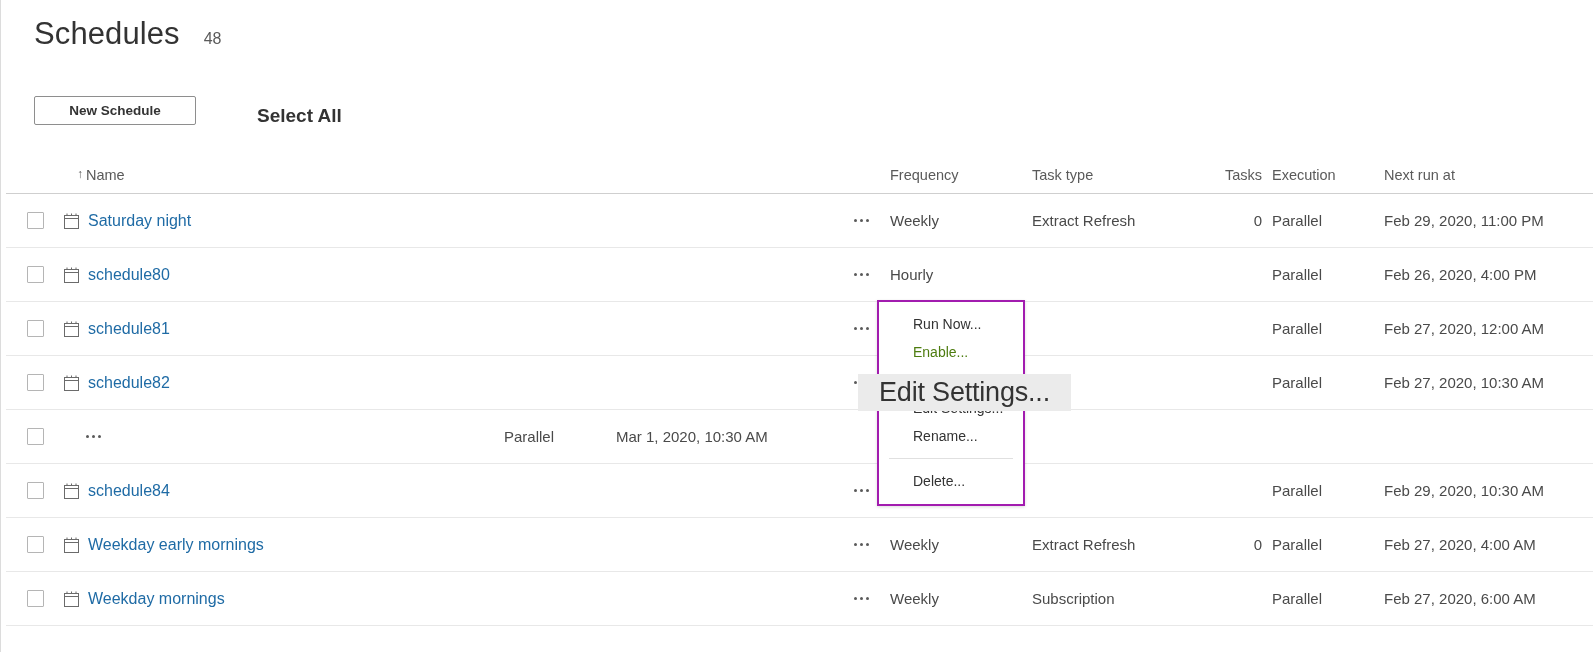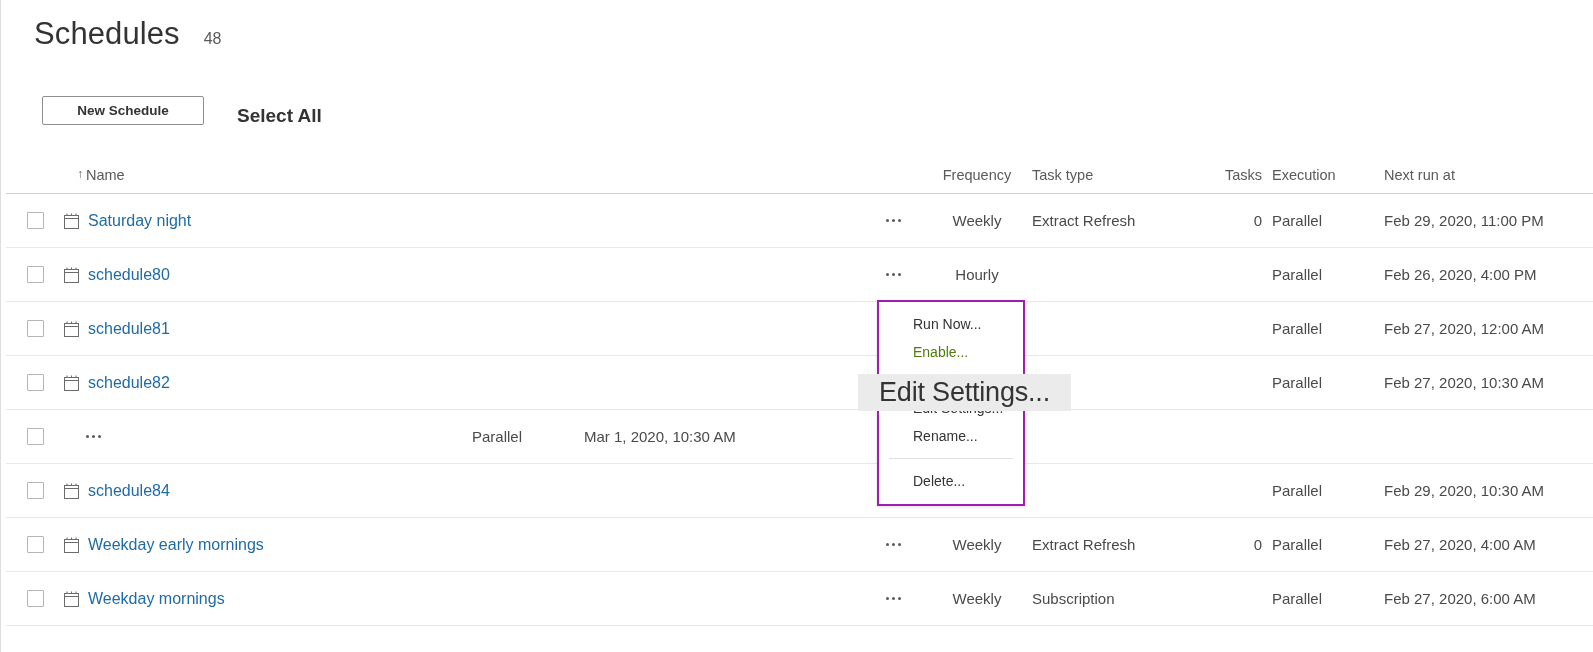--- a/index.html
+++ b/index.html
@@ -34,23 +34,24 @@
   }
   .page-count {
     font-size: 16px;
     color: #5a5a5a;
     margin-left: 24px;
   }
 
   
   .toolbar {
     position: absolute;
-    left: 41px; top: 94px;
+    left: 33px; top: 94px;
     display: flex;
     align-items: center;
+    gap: 28px;
   }
   .btn-new {
     height: 29px;
     min-width: 162px;
     padding: 0 14px;
     background: #ffffff;
     border: 1px solid #8e8e8e;
     border-radius: 2px;
     color: #333333;
     font-size: 13.5px;
@@ -86,22 +87,22 @@
   .grid-head {
     height: 46px;
     border-bottom: 1px solid #cfcfcf;
     align-items: flex-end;
     padding-bottom: 10px;
   }
 
   .c-check  { width: 58px; flex: 0 0 58px; display:flex; justify-content:center; }
   .c-name   { flex: 1 1 auto; display:flex; align-items:center; min-width: 0; }
   .c-dots   { width: 58px; flex: 0 0 58px; display:flex; justify-content:center; }
-  .c-freq   { width: 110px; flex: 0 0 110px; text-align: center; }
-  .c-task   { width: 168px; flex: 0 0 168px; }
+  .c-freq   { width: 110px; flex: 0 0 110px; }
+  .c-task   { width: 168px; flex: 0 0 168px; margin-left: 32px; }
   .c-tasks  { width: 62px;  flex: 0 0 62px; text-align: right; }
   .c-exec   { width: 112px; flex: 0 0 112px; padding-left: 10px; }
   .c-next   { width: 220px; flex: 0 0 220px; padding-left: 10px; }
 
   .grid-head .c-name,
   .grid-head .c-freq,
   .grid-head .c-task,
   .grid-head .c-tasks,
   .grid-head .c-exec,
   .grid-head .c-next {

